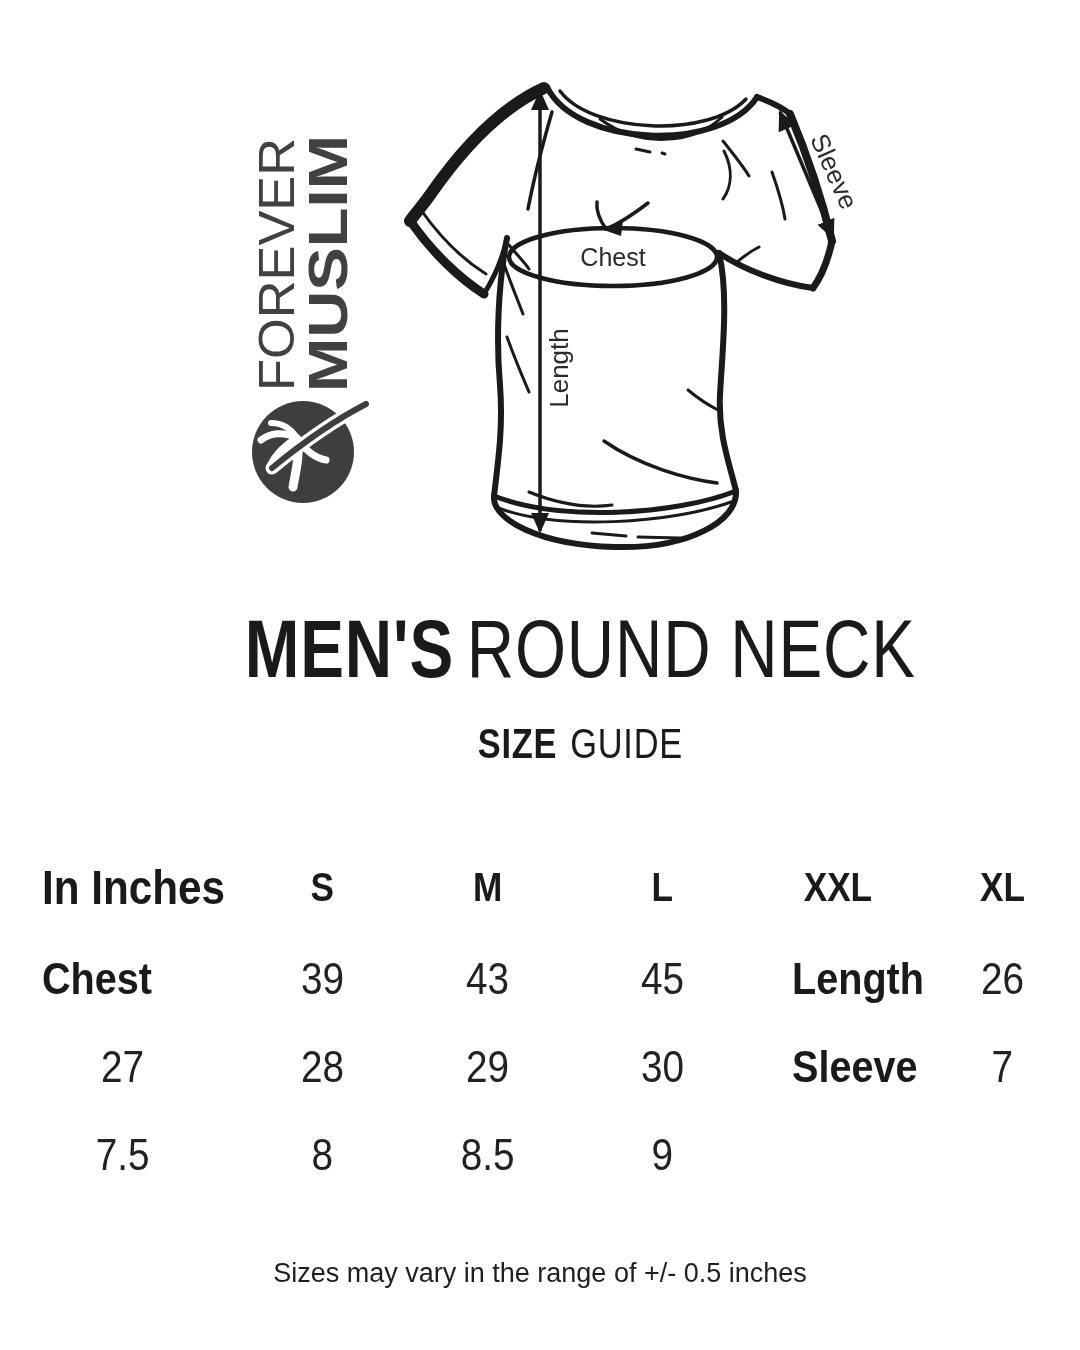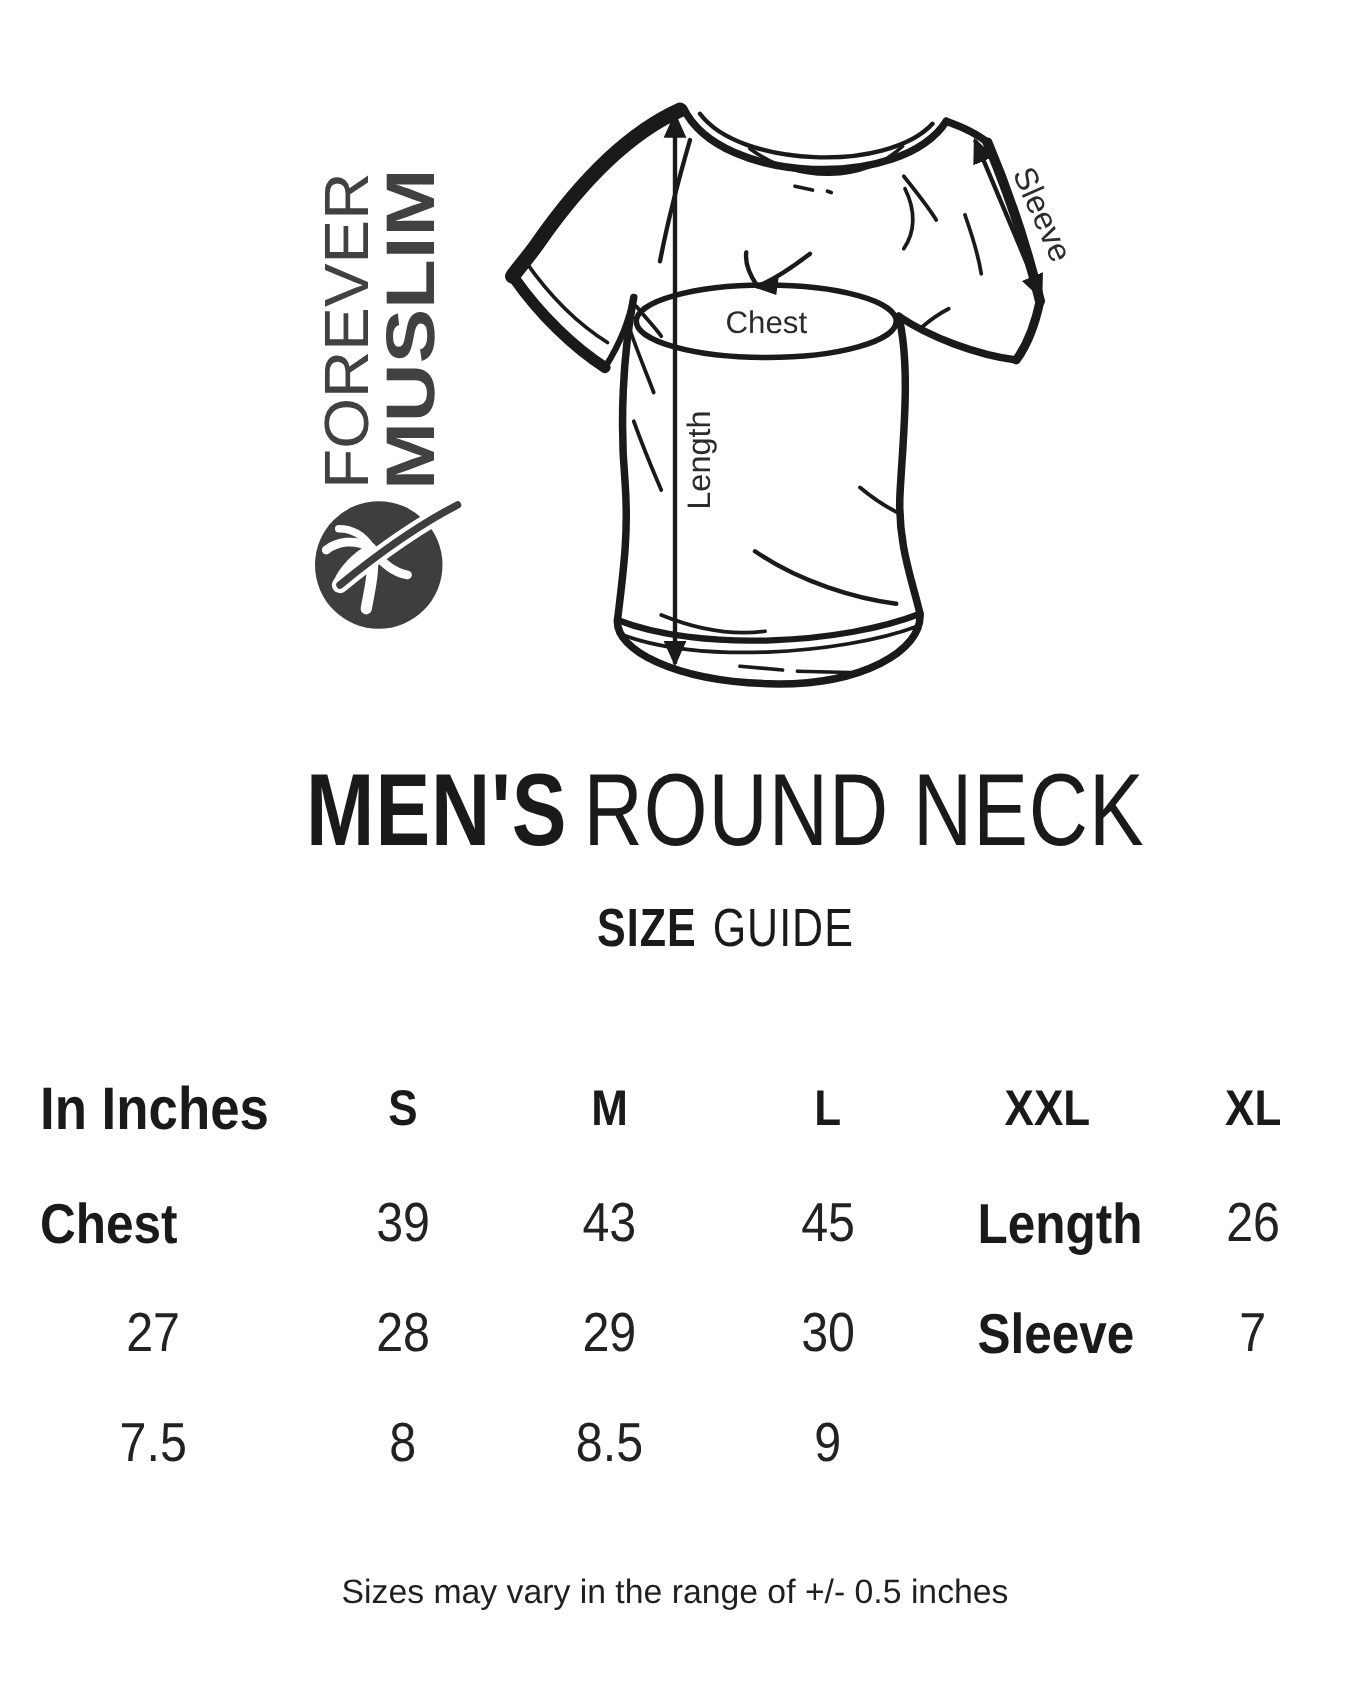--- a/index.html
+++ b/index.html
@@ -20,21 +20,21 @@
   .b { font-weight:bold; margin-right:16px; }
   .r { font-weight:normal; }
   
   .size-table {
     position:absolute; left:0; top:840px; width:1080px;
     display:grid;
     grid-template-columns:245px 155px 175px 175px 175px 155px;
     grid-template-rows:95px 88px 88px 88px;
   }
   .cell { display:flex; align-items:center; justify-content:center; }
-  .cell.lab { justify-content:flex-start; padding-left:32px; }
+  .cell.lab { justify-content:flex-start; padding-left:42px; }
   .cnd { display:inline-block; transform:scaleX(0.88); transform-origin:center; white-space:nowrap; }
   .lab .cnd { transform-origin:left center; }
   .unit   { font-size:48px; font-weight:bold; }
   .szhead { font-size:40px; font-weight:bold; }
   .rowlab { font-size:45px; font-weight:bold; }
   .val    { font-size:44px; font-weight:normal; color:#222; }
   
   .footnote {
     position:absolute; top:1258px; left:0; width:1080px; text-align:center;
     font-size:27px; color:#1f1f1f;

